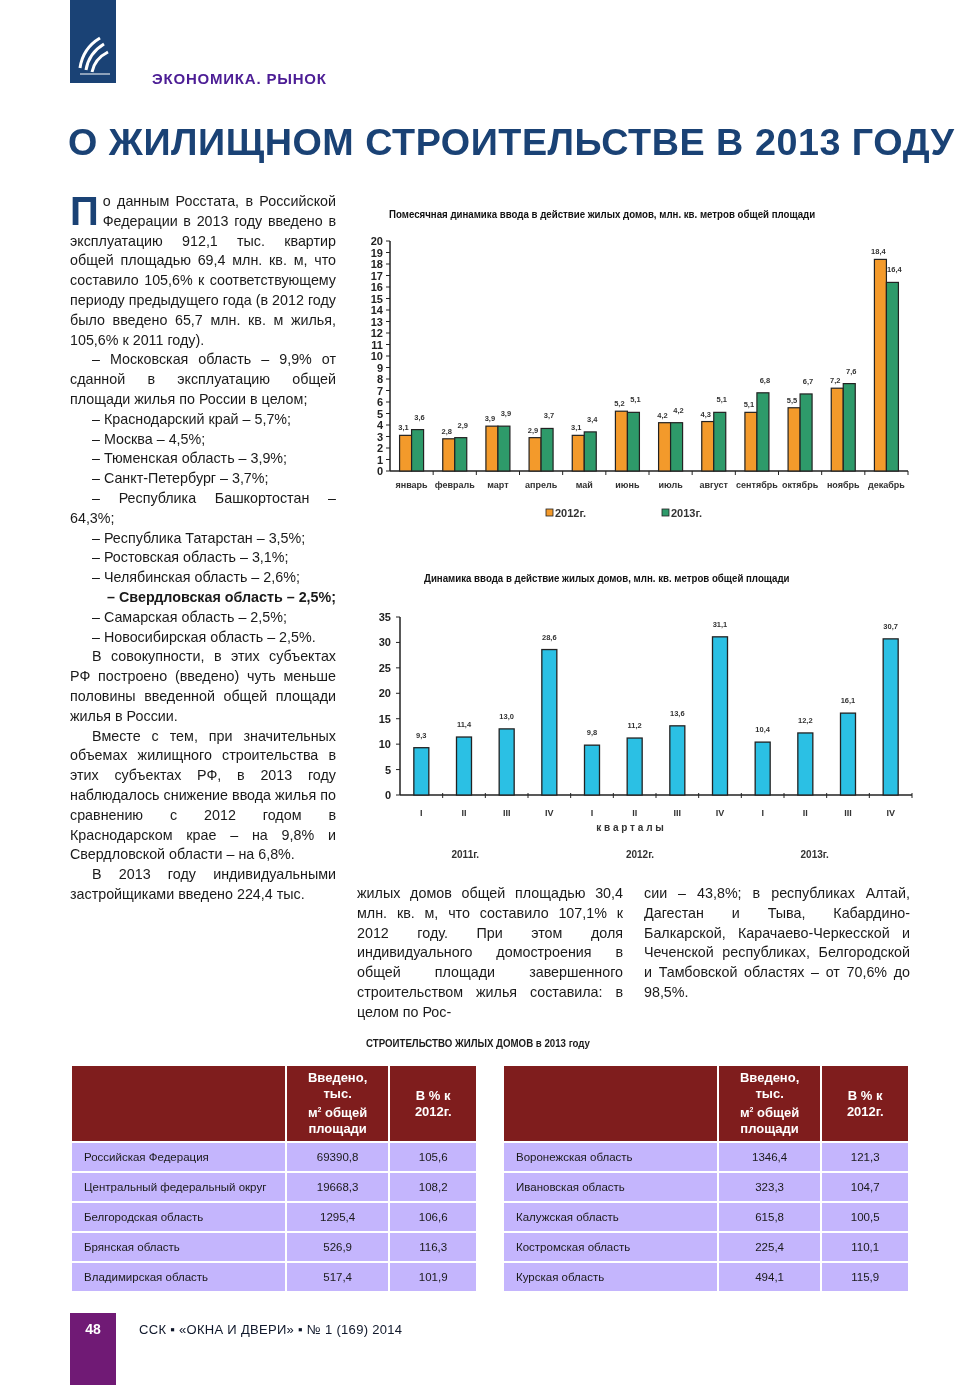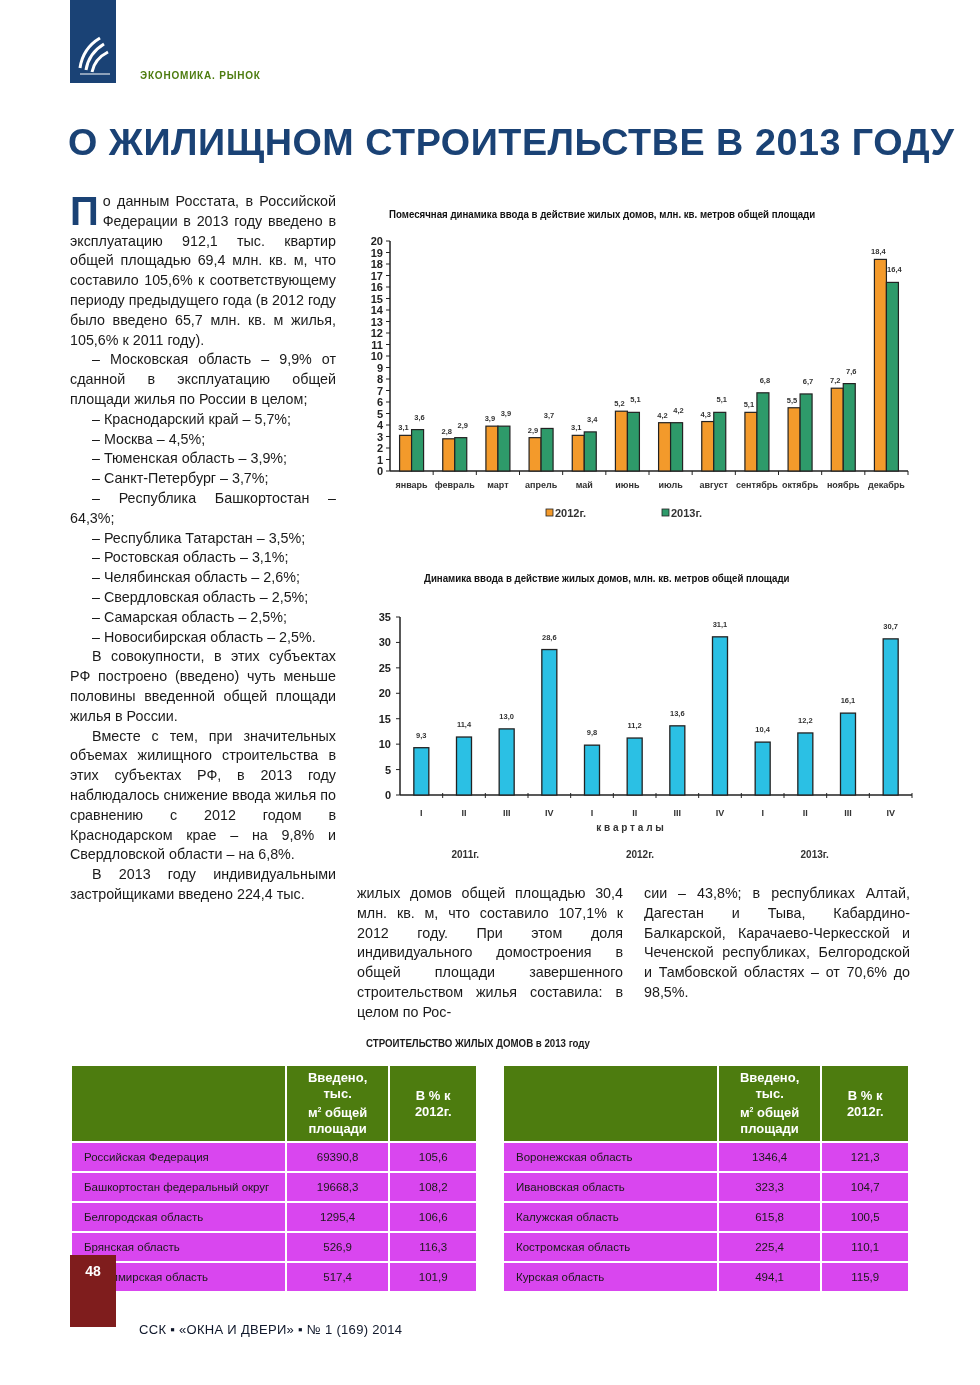--- a/index.html
+++ b/index.html
@@ -1,44 +1,44 @@
 <!DOCTYPE html>
 <html><head>
 <meta charset="utf-8">
 <style>
   * { box-sizing: border-box; margin: 0; padding: 0; }
   html, body { width: 980px; height: 1385px; background: #fff; overflow: hidden; }
   body { position: relative; font-family: "Liberation Sans", sans-serif; color: #1a1a1a; }
 
   .logo-block { position: absolute; left: 70px; top: 0; width: 46px; height: 83px; background: #1a4275; }
   .logo-block svg { position: absolute; left: 6px; top: 36px; }
-  .section-label { position: absolute; left: 140px; top: 70px; font-size: 10px; font-weight: bold; color: #4d7c0f; letter-spacing: 0.8px; }
+  .section-label { position: absolute; left: 152px; top: 70px; font-size: 15px; font-weight: bold; color: #4c1d95; letter-spacing: 0.8px; }
   .page-title { position: absolute; left: 68px; top: 122px; font-size: 37px; font-weight: bold; color: #1a4275; letter-spacing: 0.5px; font-family: "Liberation Sans", sans-serif; transform: scaleX(1.02); transform-origin: left; white-space: nowrap; }
 
   .col1 { position: absolute; left: 70px; top: 192px; width: 266px; font-size: 14.3px; line-height: 19.8px; text-align: justify; }
   .col1 p { margin: 0; }
   .col1 .indent { text-indent: 22px; }
   .col1 .bold { font-weight: bold; }
   .col1 .li { text-indent: 22px; }
   .dropcap { float: left; font-size: 40px; line-height: 34px; color: #1a4275; font-weight: bold; margin: 2px 4px 0 0; font-family: "Liberation Sans", sans-serif; }
 
   .col2 { position: absolute; left: 357px; top: 884px; width: 266px; font-size: 14.3px; line-height: 19.8px; text-align: justify; }
   .col3 { position: absolute; left: 644px; top: 884px; width: 266px; font-size: 14.3px; line-height: 19.8px; text-align: justify; }
 
   .chart-title { position: absolute; font-size: 11px; font-weight: bold; white-space: nowrap; color: #111; font-family: "Liberation Sans", sans-serif; transform: scaleX(0.88); transform-origin: left; }
   svg text { font-family: "Liberation Sans", sans-serif; }
 
   .table-title { position: absolute; left: 366px; top: 1037px; font-size: 11px; font-weight: bold; transform: scaleX(0.88); transform-origin: left; white-space: nowrap; }
   table.data { position: absolute; border-collapse: collapse; font-size: 11.5px; }
-  table.data th { background: #4d7c0f; color: #fff; font-weight: bold; font-size: 13px; line-height: 16px; padding: 4px 2px; border: 2px solid #fff; text-align: center; }
-  table.data td { background: #d946ef; border: 2px solid #fff; height: 23px; padding: 0 12px; }
+  table.data th { background: #7f1d1d; color: #fff; font-weight: bold; font-size: 13px; line-height: 16px; padding: 4px 2px; border: 2px solid #fff; text-align: center; }
+  table.data td { background: #c4b5fd; border: 2px solid #fff; height: 23px; padding: 0 12px; }
   table.data td.num { text-align: center; padding: 8px; }
   sup { font-size: 7px; }
 
-  .footer-block { position: absolute; left: 70px; top: 1255px; width: 46px; height: 72px; background: #7f1d1d; }
+  .footer-block { position: absolute; left: 70px; top: 1313px; width: 46px; height: 72px; background: #701a75; }
   .page-num { position: absolute; left: 0; top: 8px; width: 46px; text-align: center; color: #fff; font-weight: bold; font-size: 14px; }
   .footer-text { position: absolute; left: 139px; top: 1322px; font-size: 13px; color: #0f172a; letter-spacing: 0.3px; }
 </style>
 </head>
 <body>
 
 <div class="logo-block">
   <svg width="34" height="40" viewBox="0 0 34 40">
     <path d="M4 32 C6 18 14 8 24 2" stroke="#fff" stroke-width="3" fill="none"></path>
     <path d="M10 34 C12 22 18 14 28 8" stroke="#fff" stroke-width="3" fill="none"></path>
@@ -54,21 +54,21 @@
   <div id="region-list">
       <p class="li" style="text-align: justify;">– Московская область – 9,9% от сданной в эксплуатацию общей площади жилья по России в целом;</p>
       <p class="li" style="text-align: left;">– Краснодарский край – 5,7%;</p>
       <p class="li" style="text-align: left;">– Москва – 4,5%;</p>
       <p class="li" style="text-align: left;">– Тюменская область – 3,9%;</p>
       <p class="li" style="text-align: left;">– Санкт-Петербург – 3,7%;</p>
       <p class="li" style="text-align: justify;">– Республика Башкортостан – 64,3%;</p>
       <p class="li" style="text-align: left;">– Республика Татарстан – 3,5%;</p>
       <p class="li" style="text-align: left;">– Ростовская область – 3,1%;</p>
       <p class="li" style="text-align: left;">– Челябинская область – 2,6%;</p>
-      <p class="li" style="text-align: left;">– Свердловская область – 2,5%;</p>
+      <p class="li" style="text-align: right; font-weight: bold;">– Свердловская область – 2,5%;</p>
       <p class="li" style="text-align: left;">– Самарская область – 2,5%;</p>
       <p class="li" style="text-align: left;">– Новосибирская область – 2,5%.</p>
     </div>
   <p class="indent">В совокупности, в этих субъектах РФ построено (введено) чуть меньше половины введенной общей площади жилья в России.</p>
   <p class="indent">Вместе с тем, при значительных объемах жилищного строительства в этих субъектах РФ, в 2013 году наблюдалось снижение ввода жилья по сравнению с 2012 годом в Краснодарском крае – на 9,8% и Свердловской области – на 6,8%.</p>
   <p class="indent">В 2013 году индивидуальными застройщиками введено 224,4 тыс.</p>
 </div>
 
 <div class="col2">жилых домов общей площадью 30,4 млн. кв. м, что составило 107,1% к 2012 году. При этом доля индивидуального домостроения в общей площади завершенного строительством жилья составила: в целом по Рос-</div>
 <div class="col3">сии – 43,8%; в республиках Алтай, Дагестан и Тыва, Кабардино-Балкарской, Карачаево-Черкесской и Чеченской республиках, Белгородской и Тамбовской областях – от 70,6% до 98,5%.</div>
@@ -283,21 +283,21 @@
     <th style="width:88px;"><span>В % к</span><br><span>2012г.</span></th>
   </tr>
     </thead>
   <tbody>
       <tr>
         <td>Российская Федерация</td>
         <td class="num">69390,8</td>
         <td class="num">105,6</td>
       </tr>
       <tr>
-        <td>Башкортостан федеральный округ</td>
+        <td>Центральный федеральный округ</td>
         <td class="num">19668,3</td>
         <td class="num">108,2</td>
       </tr>
       <tr>
         <td>Белгородская область</td>
         <td class="num">1295,4</td>
         <td class="num">106,6</td>
       </tr>
       <tr>
         <td>Брянская область</td>

